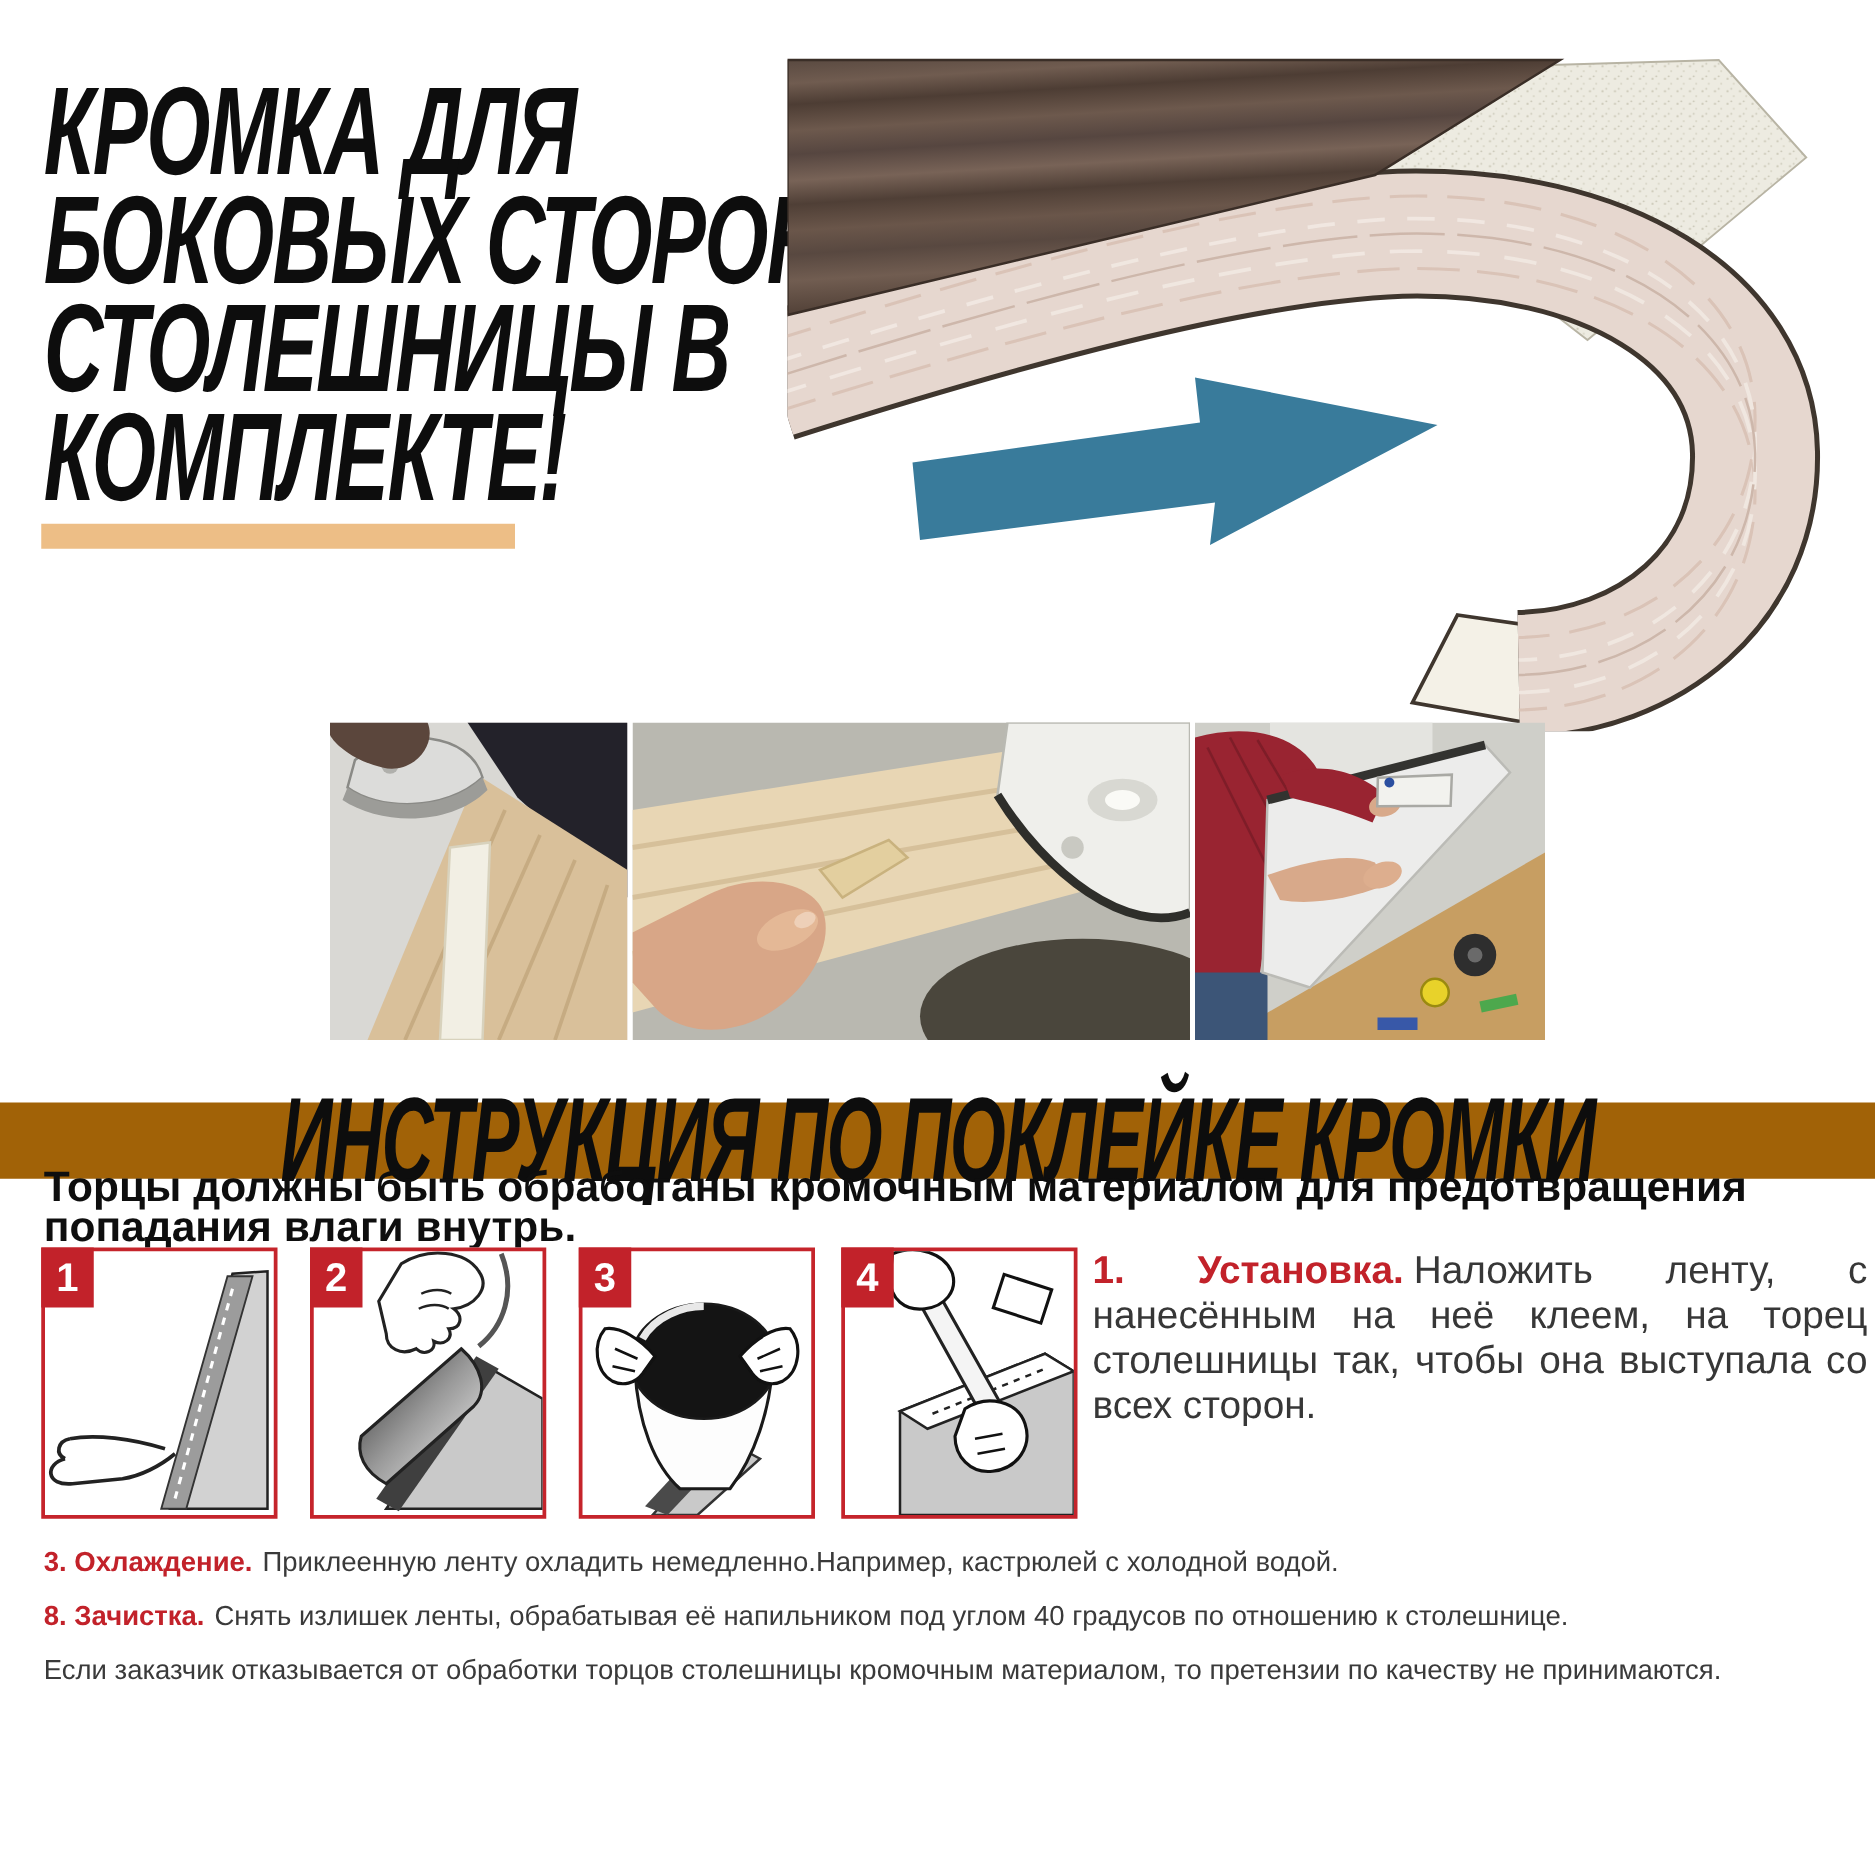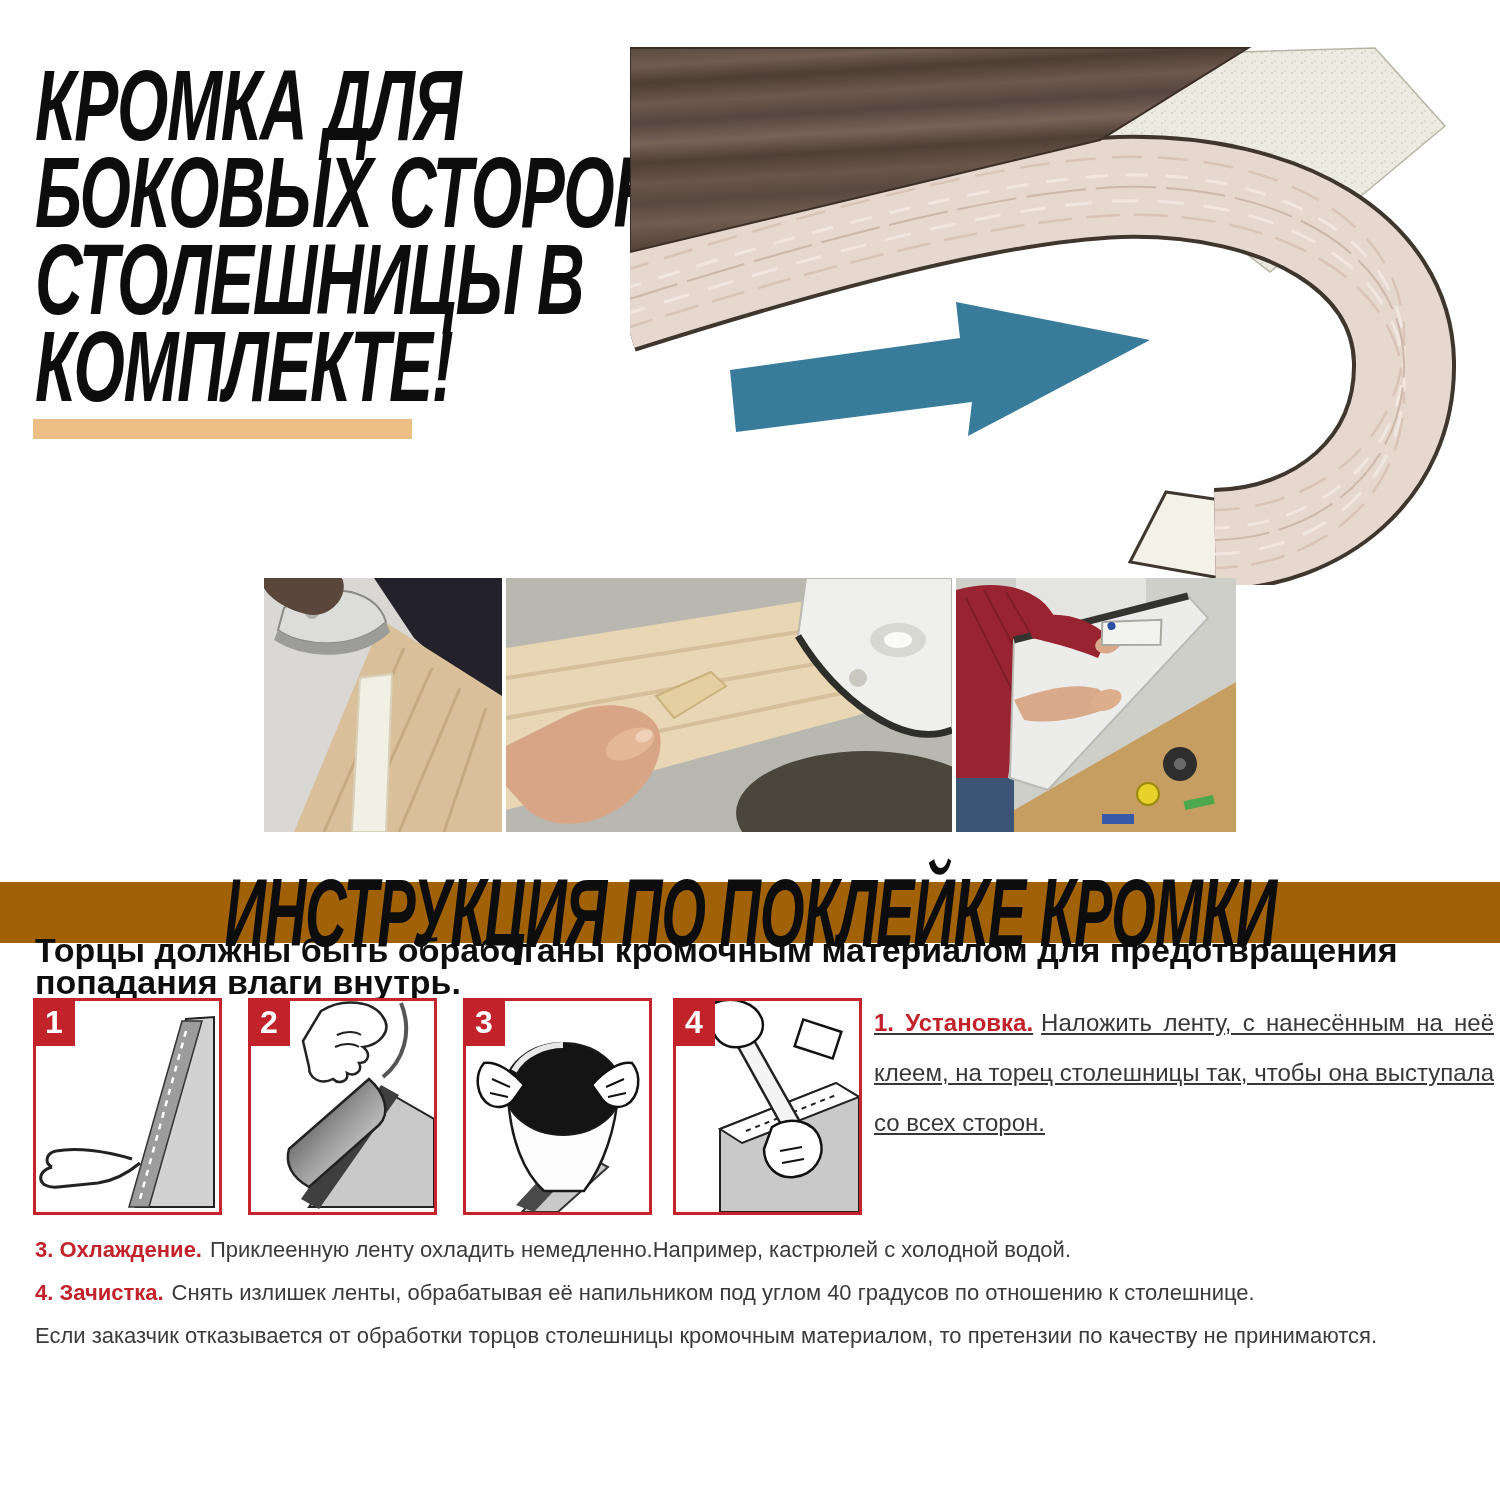--- a/index.html
+++ b/index.html
@@ -33,21 +33,21 @@
          font-weight:bold;font-size:34px;line-height:32px;}
 
   .step-card{position:absolute;top:998px;width:183px;height:211px;border:3px solid #c5242b;background:#fff;}
   #step1{left:33px;} #step2{left:248px;} #step3{left:463px;} #step4{left:673px;}
   .step-badge{position:absolute;left:-3px;top:-3px;width:42px;height:48px;background:#c2222a;
               color:#fff;font-weight:bold;font-size:32px;display:flex;align-items:center;justify-content:center;
               z-index:2;}
   .step-art{position:absolute;left:0;top:0;width:183px;height:211px;}
 
   .right-col{position:absolute;left:874px;top:998px;width:620px;color:#373737;
-             font-size:24px;line-height:50px;text-align:justify;text-decoration:underline;}
+             font-size:31px;line-height:36px;text-align:justify;}
   .right-col p{margin:0 0 26px 0;}
   .red-label{color:#c2222a;font-weight:bold;margin-right:8px;}
   .bottom-notes{position:absolute;left:35px;top:1228px;width:1455px;color:#3a3a3a;
                 font-size:22px;line-height:43px;}
   .bottom-notes p{margin:0;}
 </style>
 </head>
 <body>
 
 <div id="canvas">
@@ -251,18 +251,18 @@
     <p>
       <span class="red-label">1. Установка.</span><span>Наложить ленту, с нанесённым на неё клеем, на торец столешницы так, чтобы она выступала со всех сторон.</span>
     </p>
   </div>
 
   <div class="bottom-notes">
     <p>
       <span class="red-label">3. Охлаждение.</span><span>Приклеенную ленту охладить немедленно.Например, кастрюлей с холодной водой.</span>
     </p>
     <p>
-      <span class="red-label">4. Зачистка.</span><span>Снять излишек ленты, обрабатывая её напильником под углом 40 градусов по отношению к столешнице.</span>
+      <span class="red-label">8. Зачистка.</span><span>Снять излишек ленты, обрабатывая её напильником под углом 40 градусов по отношению к столешнице.</span>
     </p>
     <p>Если заказчик отказывается от обработки торцов столешницы кромочным материалом, то претензии по качеству не принимаются.</p>
   </div>
 
 </div>
 
 </body></html>

